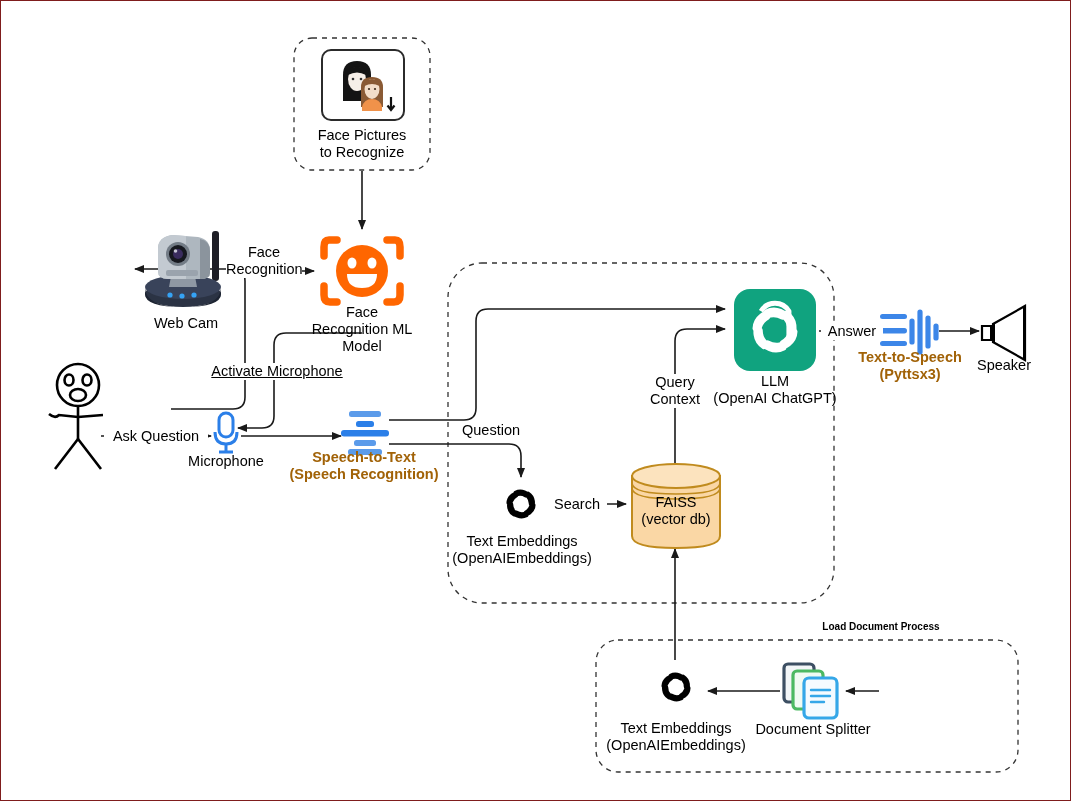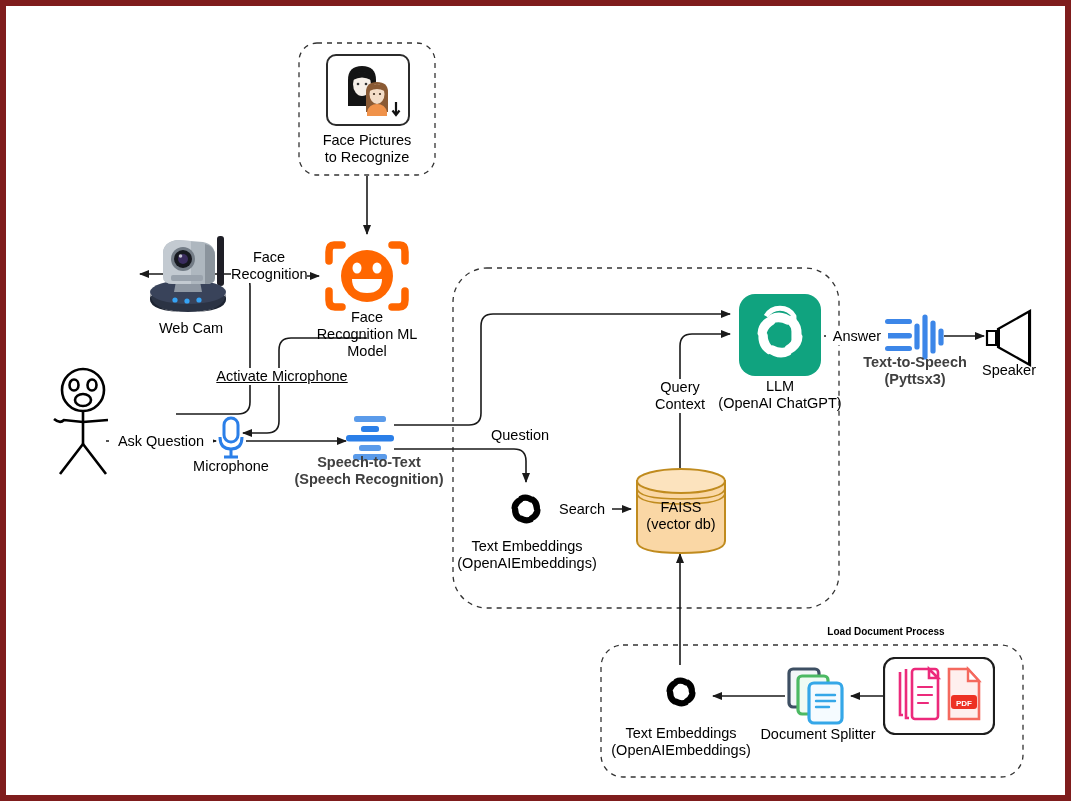--- a/index.html
+++ b/index.html
@@ -1,23 +1,23 @@
 <!DOCTYPE html>
 <html><head>
 <meta charset="utf-8">
 <style>
   html,body{margin:0;padding:0;background:#ffffff;}
   body{font-family:"Liberation Sans",sans-serif;}
   #canvas{position:relative;width:1071px;height:801px;background:#fff;
-          border:6px solid #7f1d1d;box-sizing:border-box;overflow:hidden;}
+          border:1px solid #7f1d1d;box-sizing:border-box;overflow:hidden;}
   #wires{position:absolute;left:0;top:0;width:1071px;height:801px;}
   .node{position:absolute;}
   .lbl{position:absolute;text-align:center;color:#000;font-size:14.5px;
        line-height:17px;white-space:pre;}
-  .lbl.gray{color:#404040;font-weight:bold;}
+  .lbl.gray{color:#a16207;font-weight:bold;}
   .lbl.bold{font-weight:bold;}
   .edge-lbl{position:absolute;text-align:center;color:#000;font-size:14.5px;
             line-height:17px;background:#fff;white-space:pre;}
 </style>
 </head>
 <body>
 
 <div id="canvas">
 
   <svg id="wires" viewBox="0 0 1071 801" xmlns="http://www.w3.org/2000/svg">
@@ -276,48 +276,26 @@
       <rect x="22" y="16" width="33" height="40" rx="5" fill="#f5fbff" stroke="#35a7e8" stroke-width="3.2"></rect>
       <g stroke="#35a7e8" stroke-width="2.4" stroke-linecap="round">
         <path d="M29,28 L48,28"></path>
           <path d="M29,34 L48,34"></path>
           <path d="M29,40 L42,40"></path>
       </g>
     </svg>
   </div>
   <div class="lbl" style="left:742px;top:720px;width:140px;">Document Splitter</div>
 
-  <div class="node" style="left:877px;top:651px;">
-    <svg width="112" height="78" viewBox="0 0 112 78">
-      <rect x="1" y="1" width="110" height="76" rx="11" ry="11" fill="#fff" stroke="#1d1d1d" stroke-width="2.2"></rect>
-
-      <g fill="none" stroke="#EC2A7B" stroke-width="2.6">
-        <path d="M17,15 L17,58 L20,58"></path>
-        <path d="M23,12 L23,61 L26,61"></path>
-        <rect x="29" y="12" width="26" height="50" rx="3" fill="#fff"></rect>
-        <path d="M46,12 L55,21 L46,21 Z" fill="#fff"></path>
-      </g>
-      <g stroke="#EC2A7B" stroke-width="2.2" stroke-linecap="round">
-        <path d="M35,30 L49,30"></path>
-          <path d="M35,38 L49,38"></path>
-          <path d="M35,46 L45,46"></path>
-      </g>
-
-      <path d="M66,12 L85,12 L96,24 L96,62 L66,62 Z" fill="#FEEFEE" stroke="#F4695E" stroke-width="2.6"></path>
-      <path d="M85,12 L96,24 L85,24 Z" fill="#fff" stroke="#F4695E" stroke-width="2.4"></path>
-      <rect x="68" y="38" width="26" height="14" rx="3" fill="#ED3124"></rect>
-      <text x="81" y="48.5" font-size="8" font-family="Liberation Sans, sans-serif" font-weight="bold" fill="#fff" text-anchor="middle">PDF</text>
-    </svg>
-  </div>
 
   <div class="edge-lbl" style="left:225px;top:243px;width:76px;">Face
 Recognition</div>
   <div class="edge-lbl" style="left:210px;top:362px;width:132px;text-decoration:underline;">Activate Microphone</div>
   <div class="edge-lbl" style="left:103px;top:427px;width:104px;">Ask Question</div>
-  <div class="edge-lbl" style="left:454px;top:421px;width:72px;margin-left:24px;">Question</div>
+  <div class="edge-lbl" style="left:454px;top:421px;width:72px;">Question</div>
   <div class="edge-lbl" style="left:546px;top:495px;width:60px;">Search</div>
   <div class="edge-lbl" style="left:641px;top:373px;width:66px;">Query
 Context</div>
   <div class="edge-lbl" style="left:820px;top:322px;width:62px;">Answer</div>
 
   <div class="lbl bold" style="left:760px;top:617px;width:240px;font-size:10px;">Load Document Process</div>
 
 </div>
 
 </body></html>

